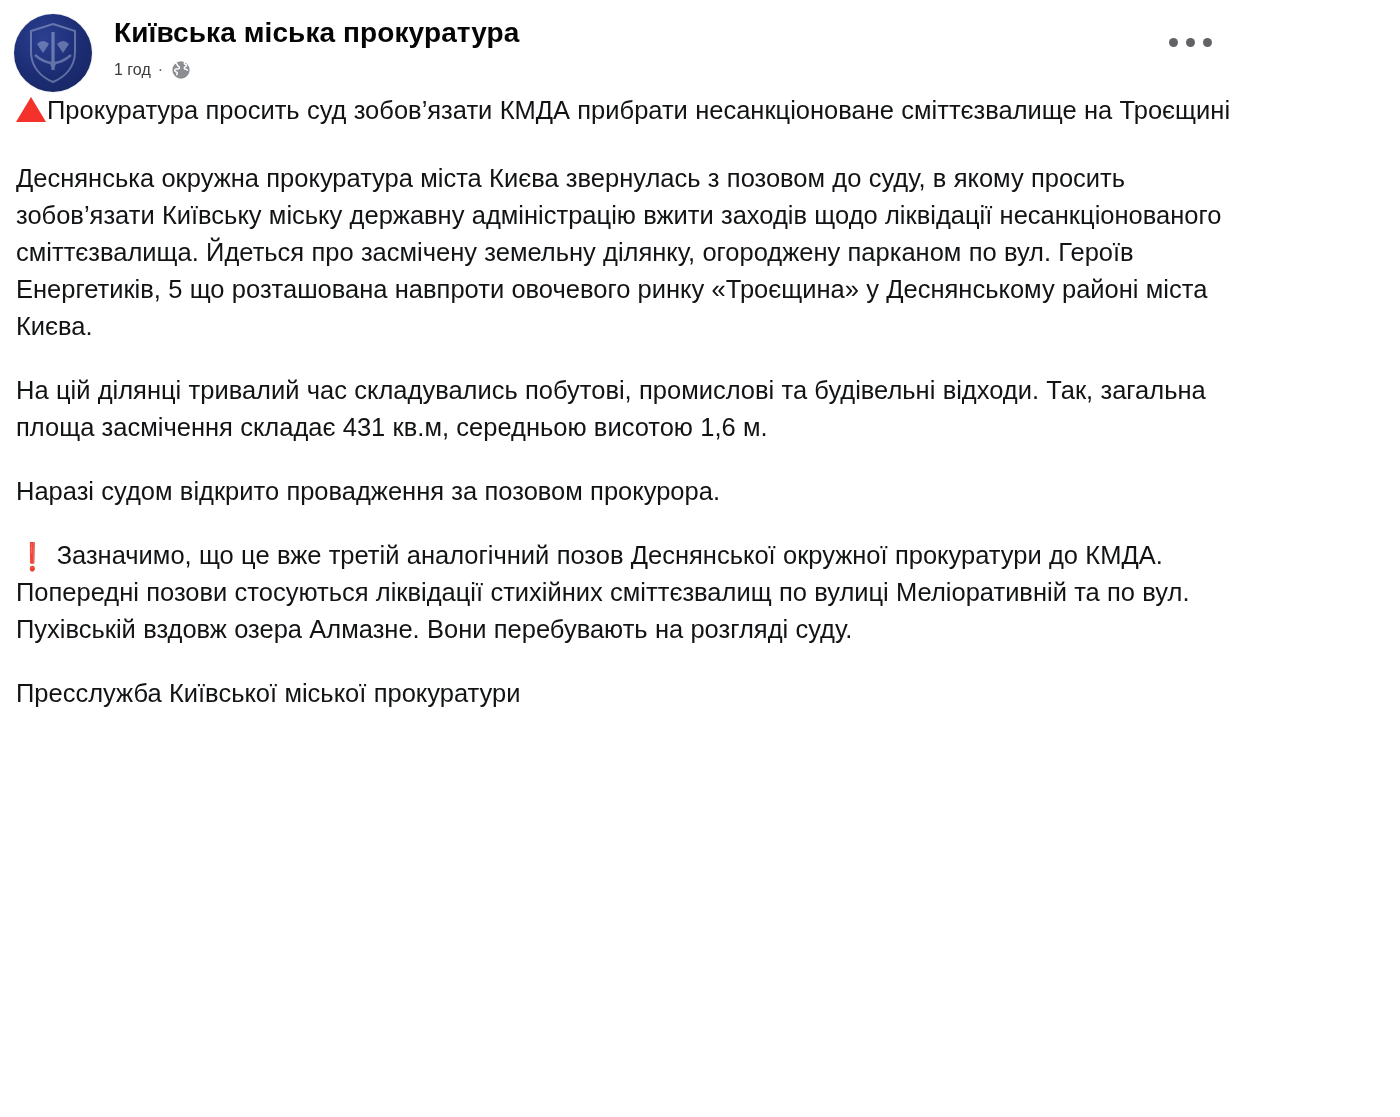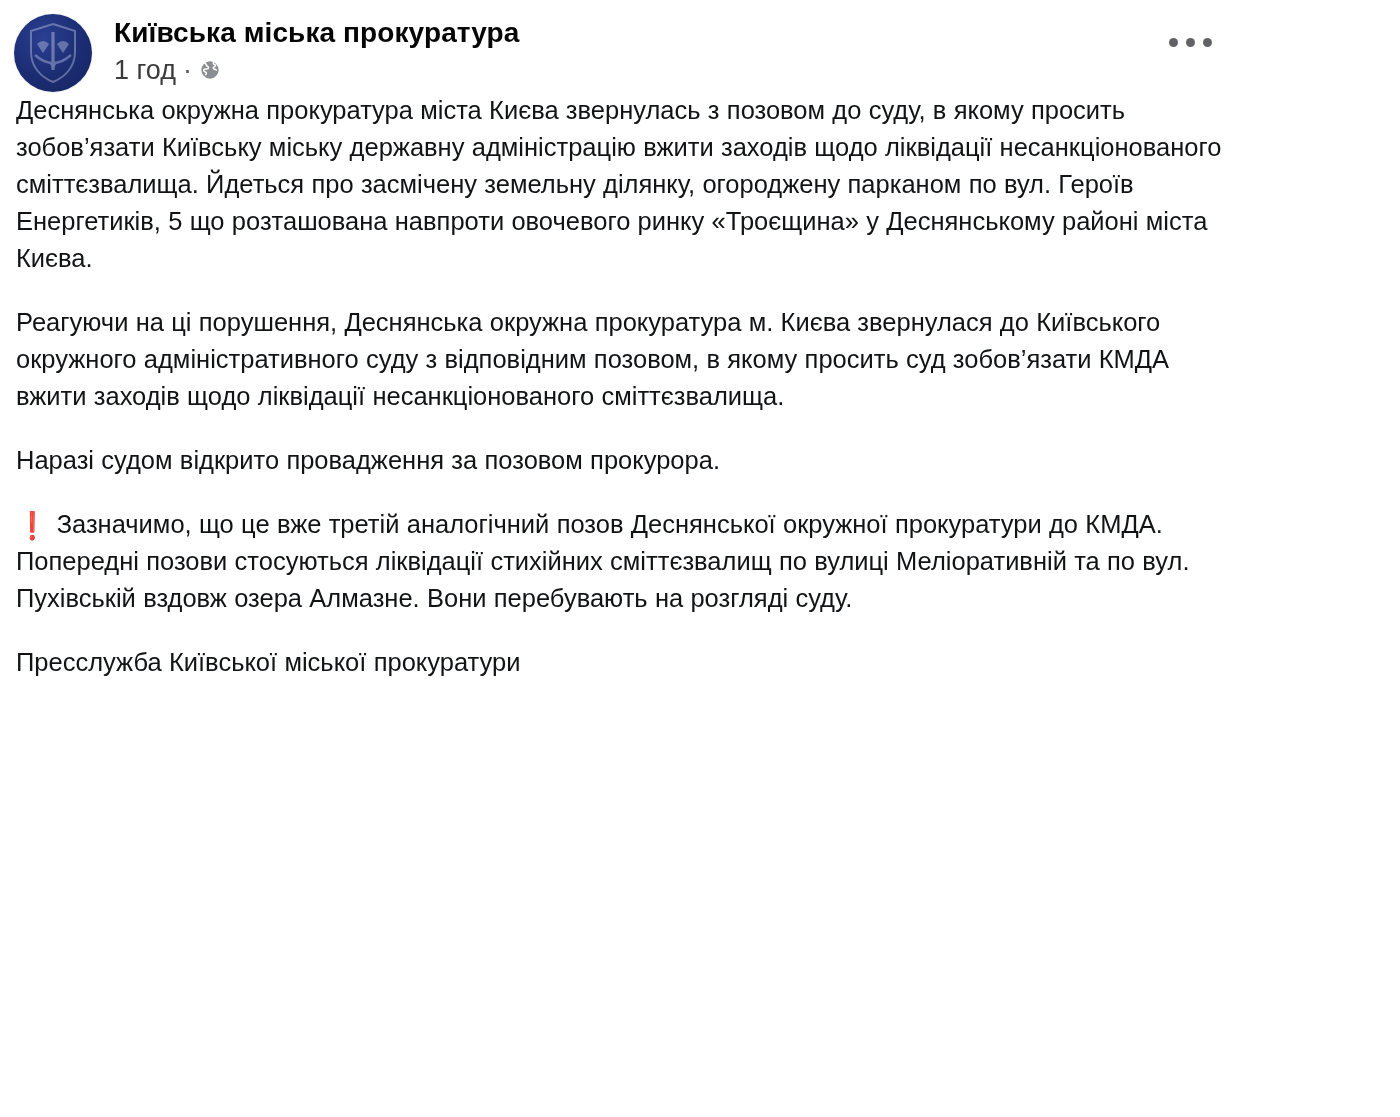--- a/index.html
+++ b/index.html
@@ -65,21 +65,21 @@
     font-weight: bold;
     line-height: 34px;
     color: #050505;
     letter-spacing: 0.1px;
     white-space: nowrap;
   }
   .meta-row {
     display: flex;
     align-items: center;
     margin-top: 6px;
-    font-size: 27px;
+    font-size: 16px;
     line-height: 28px;
     color: #3b3b3b;
   }
   .meta-time { }
   .meta-dot {
     margin: 0 7px;
     color: #5a5a5a;
   }
   .globe-icon {
     display: inline-flex;
@@ -188,26 +188,29 @@
   </div>
 
   <div class="more-menu">
     <i></i>
     <i></i>
     <i></i>
   </div>
 
   <div class="post-body">
 
+    <p class="headline">
+      <span class="emoji-triangle"></span><span>Прокуратура просить суд зобов’язати КМДА прибрати несанкціоноване сміттєзвалище на Троєщині</span>
+    </p>
 
     <p>Деснянська окружна прокуратура міста Києва звернулась з позовом до суду, в якому просить зобов’язати Київську міську державну адміністрацію вжити заходів щодо ліквідації несанкціонованого сміттєзвалища. Йдеться про засмічену земельну ділянку, огороджену парканом по вул. Героїв Енергетиків, 5 що розташована навпроти овочевого ринку «Троєщина» у Деснянському районі міста Києва.</p>
 
-
-
-    <p>Реагуючи на ці порушення, Деснянська окружна прокуратура м. Києва  звернулася до Київського окружного адміністративного суду з відповідним позовом, в якому просить суд зобов’язати КМДА вжити заходів щодо ліквідації несанкціонованого сміттєзвалища.</p>
+    <p>На цій ділянці тривалий час складувались побутові, промислові та будівельні відходи. Так, загальна площа засмічення складає 431 кв.м, середньою висотою 1,6 м.</p>
+
+
 
     <p class="tight">Наразі судом відкрито провадження за позовом прокурора.</p>
 
     <p>
       <span class="emoji-exclaim">❗</span><span>Зазначимо, що це вже третій аналогічний позов Деснянської окружної прокуратури до КМДА. Попередні позови стосуються ліквідації стихійних сміттєзвалищ по вулиці Меліоративній та по вул. Пухівській вздовж озера Алмазне. Вони перебувають на розгляді суду.</span>
     </p>
 
     <p>Пресслужба Київської міської прокуратури</p>
   </div>
 

